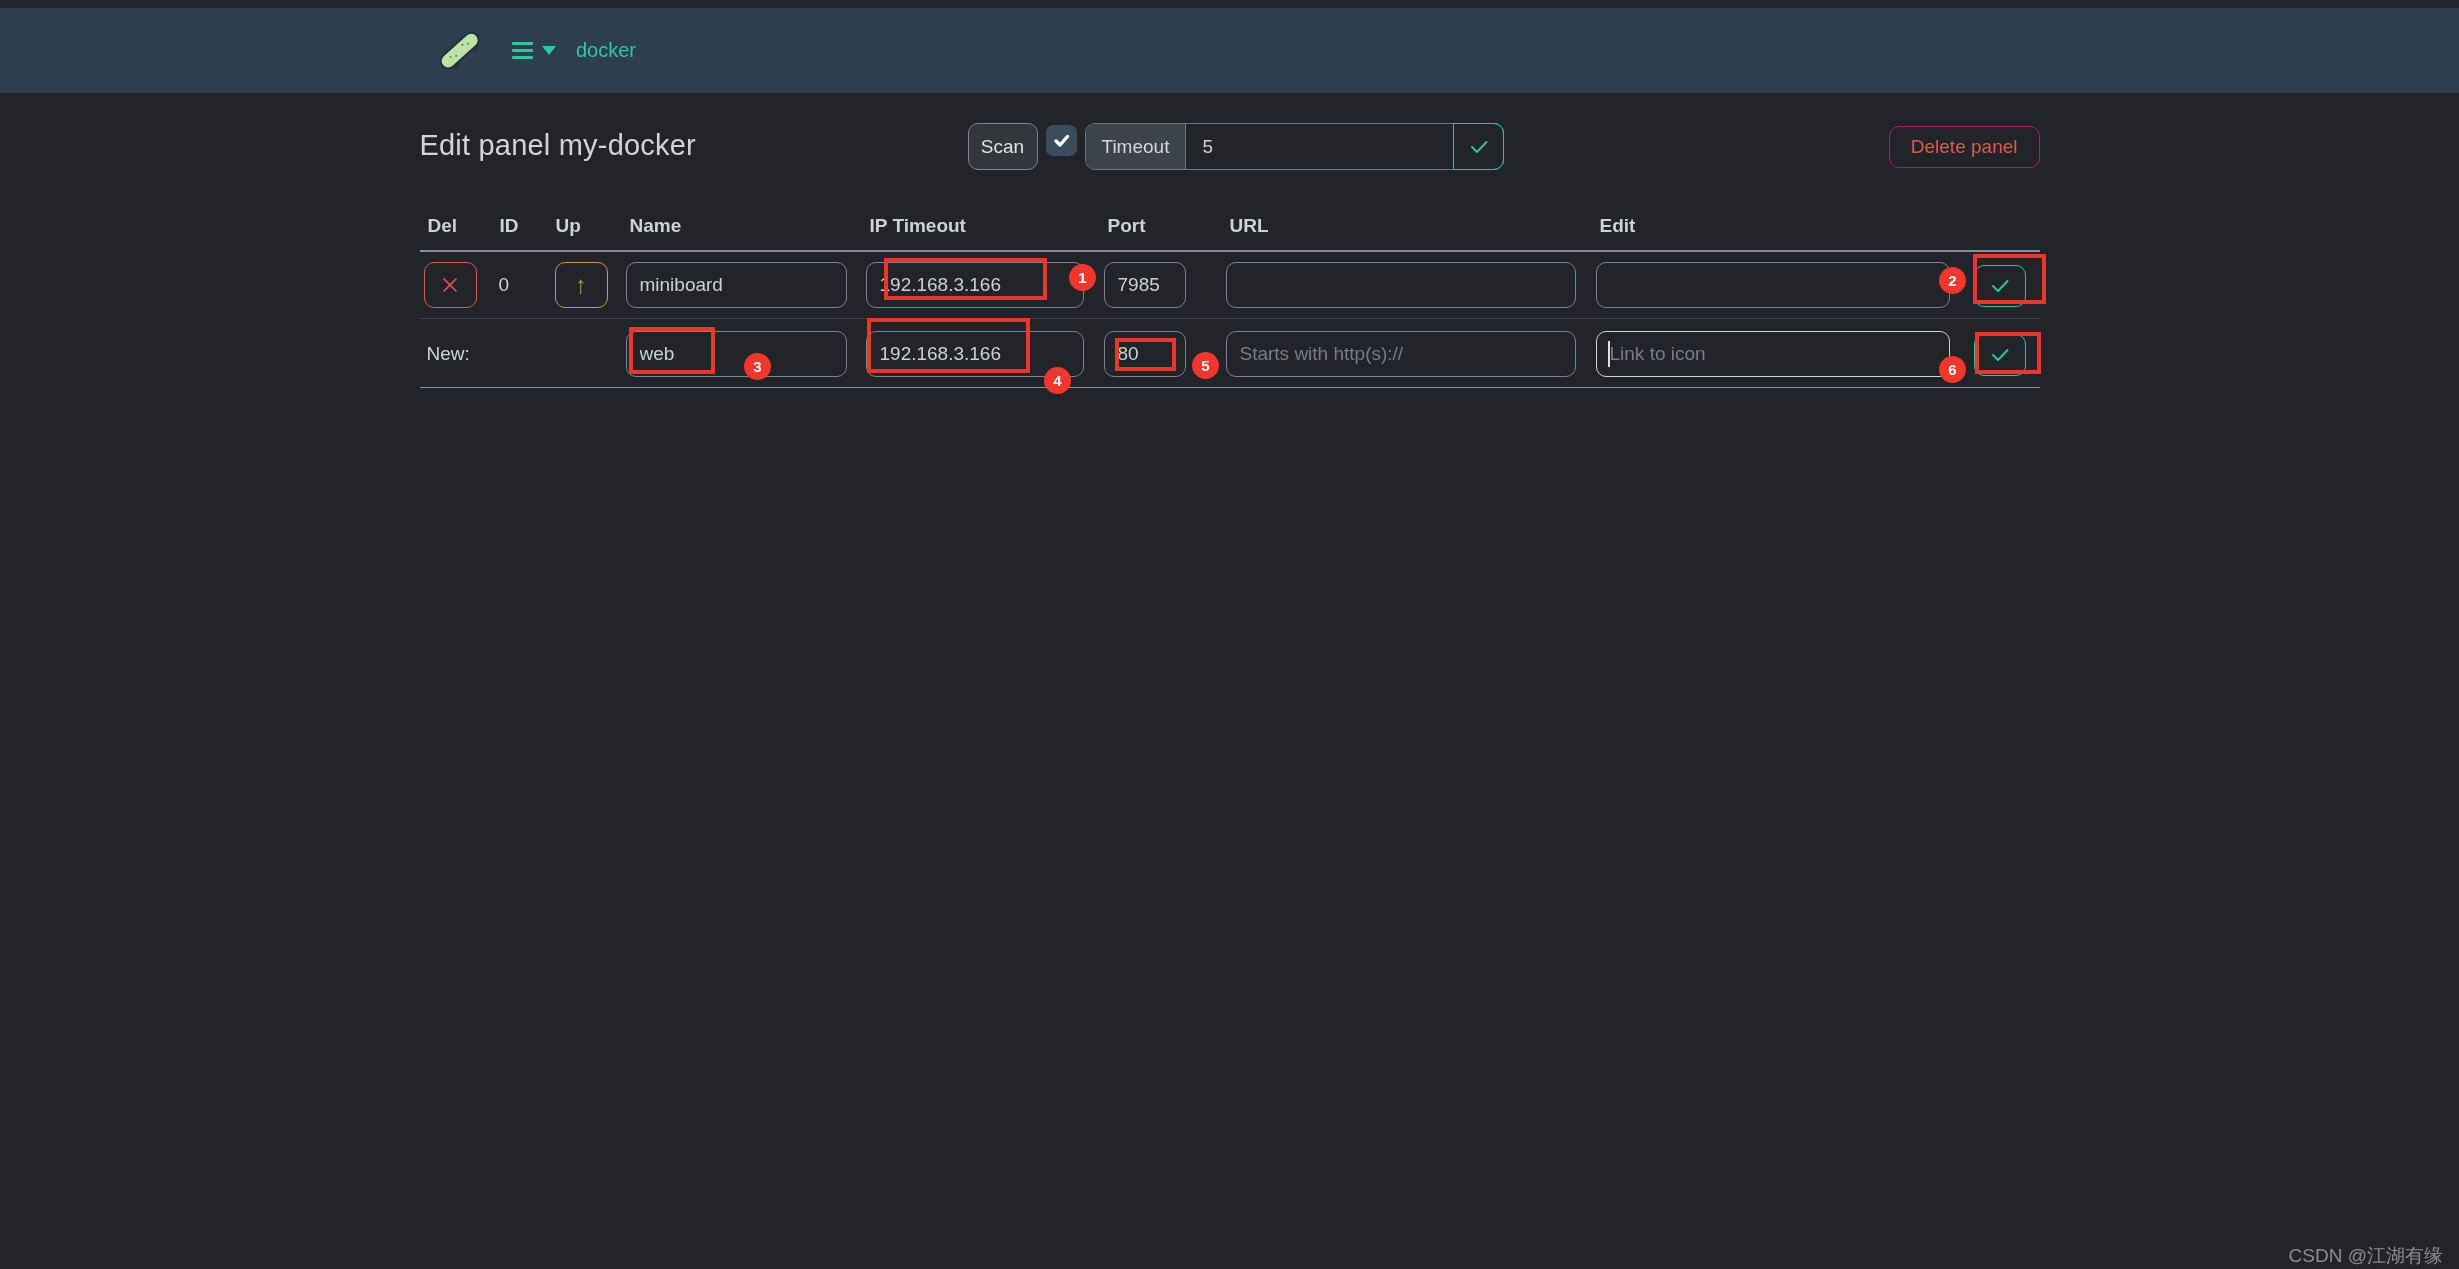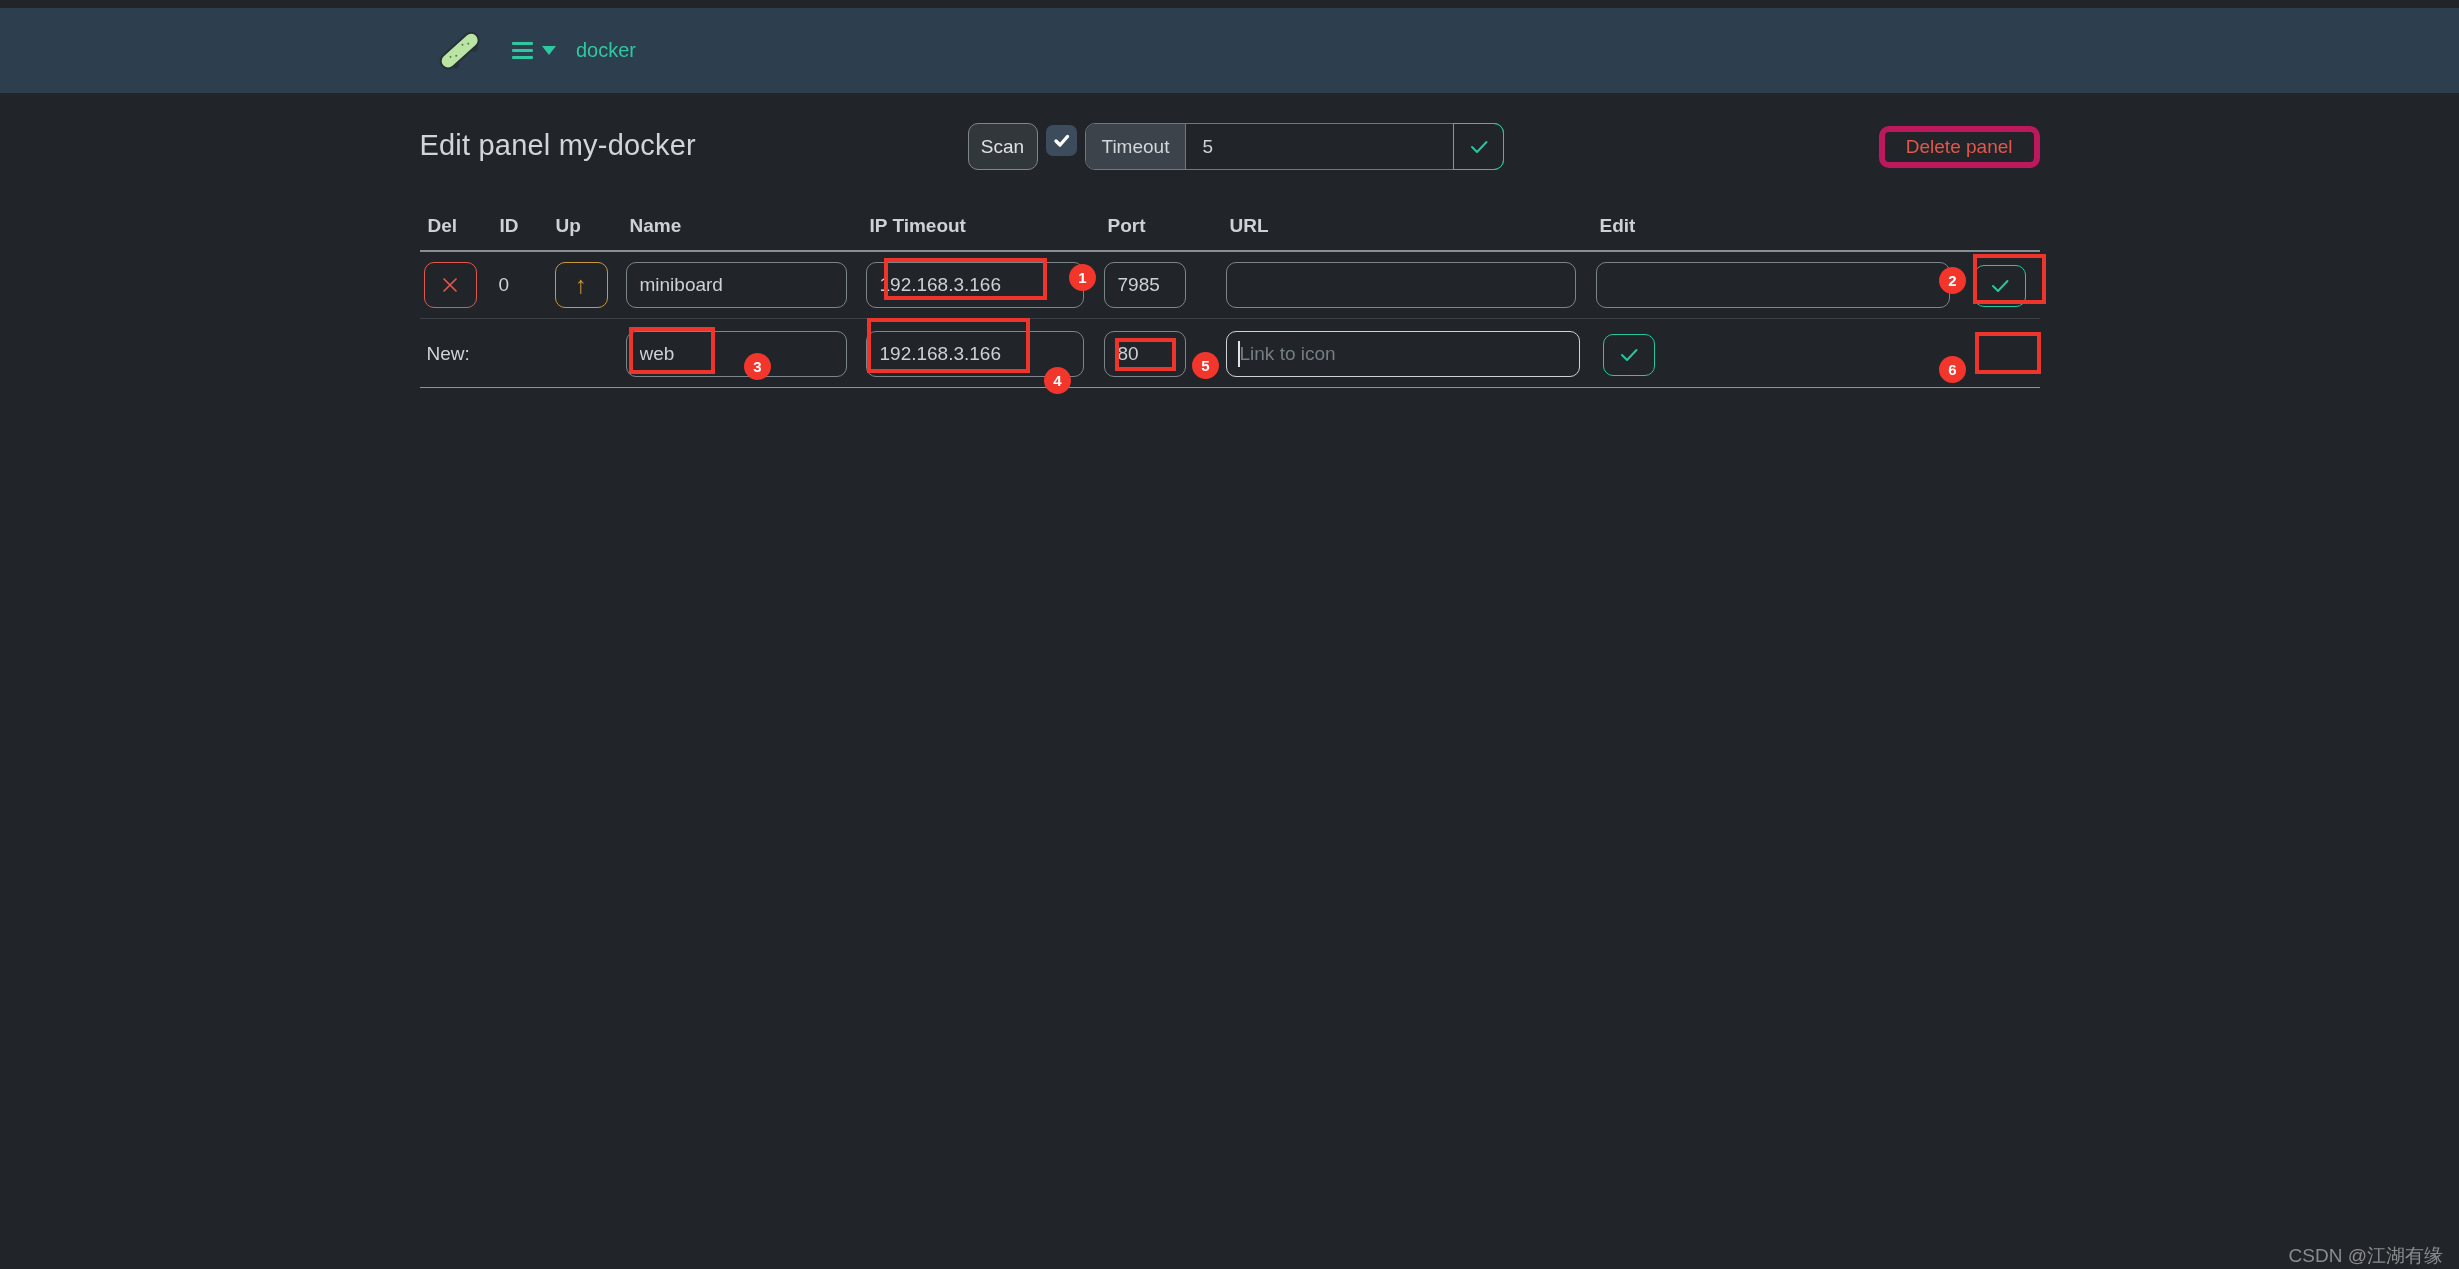--- a/index.html
+++ b/index.html
@@ -114,21 +114,21 @@
     margin:-1px;
     border:1px solid #26c79e;
     border-radius:10px 10px 10px 10px;
     border-top-left-radius:0; border-bottom-left-radius:0;
     background:transparent;
     display:flex; align-items:center; justify-content:center;
   }
   .delete-btn {
     position:absolute; right:0; top:0;
     height:42px; padding:0 21px;
-    border:6px solid #be185d;
+    border:1px solid #be185d;
     color:#e2574c;
     font-size:19px;
   }
 
   
   .panel-table { width:1620px; }
   .tgrid {
     display:grid;
     grid-template-columns:72px 56px 74px 240px 238px 122px 370px 371px 1fr;
     align-items:center;
@@ -320,20 +320,23 @@
       <div class="cell">
         <input class="tbl-input in-name" type="text" value="web" style="">
       </div>
       <div class="cell">
         <input class="tbl-input in-ip" type="text" value="192.168.3.166" style="">
       </div>
       <div class="cell">
         <input class="tbl-input in-port" type="text" value="80" style="">
       </div>
       <div class="cell">
+        <input class="tbl-input in-url" type="text" placeholder="Starts with http(s)://" style="">
+      </div>
+      <div class="cell">
         <input class="tbl-input in-icon in-focused" type="text" placeholder="Link to icon" style="">
         <span class="input-caret"></span>
       </div>
       <div class="cell">
         <button class="row-check-btn">
           <svg width="24" height="20" viewBox="0 0 24 20">
             <path d="M5 10l5 5 9.5-10" stroke="#26c79e" stroke-width="2" fill="none" stroke-linecap="round" stroke-linejoin="round"></path>
           </svg>
         </button>
       </div>

